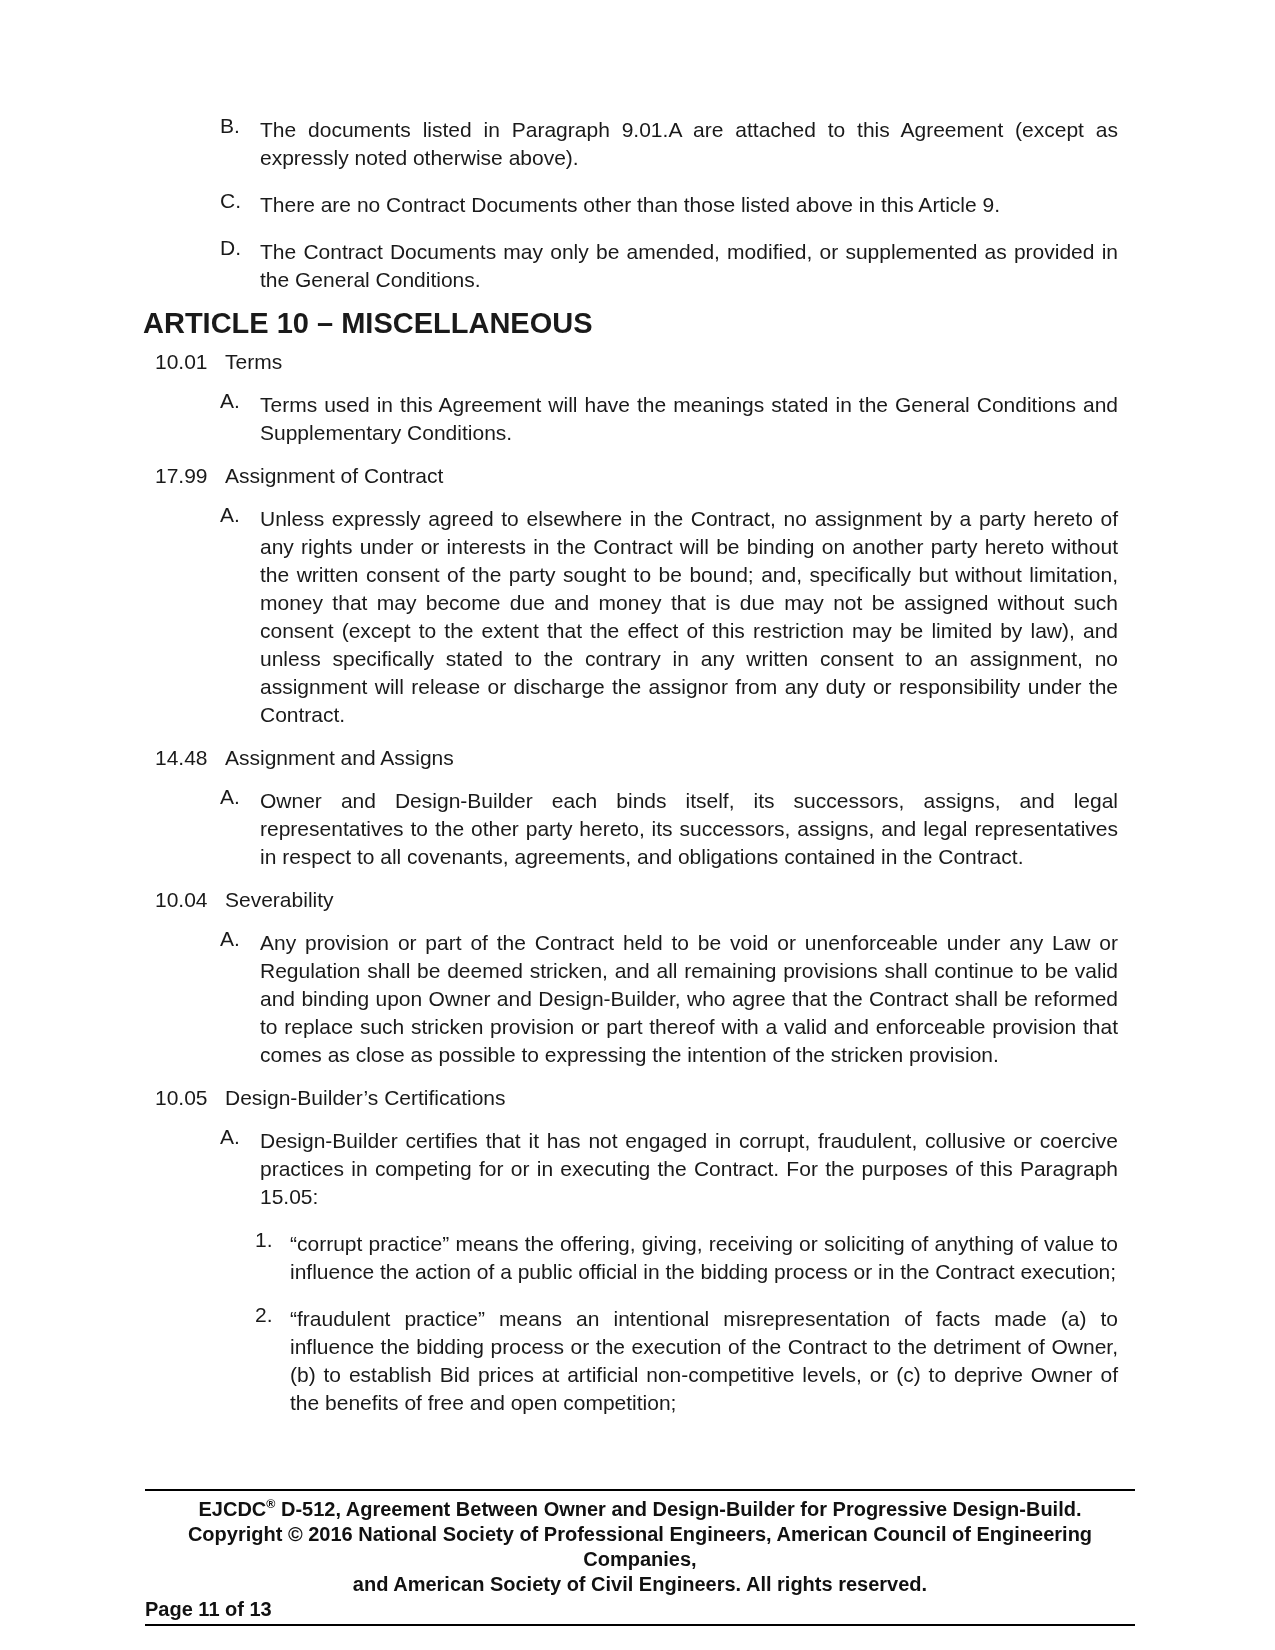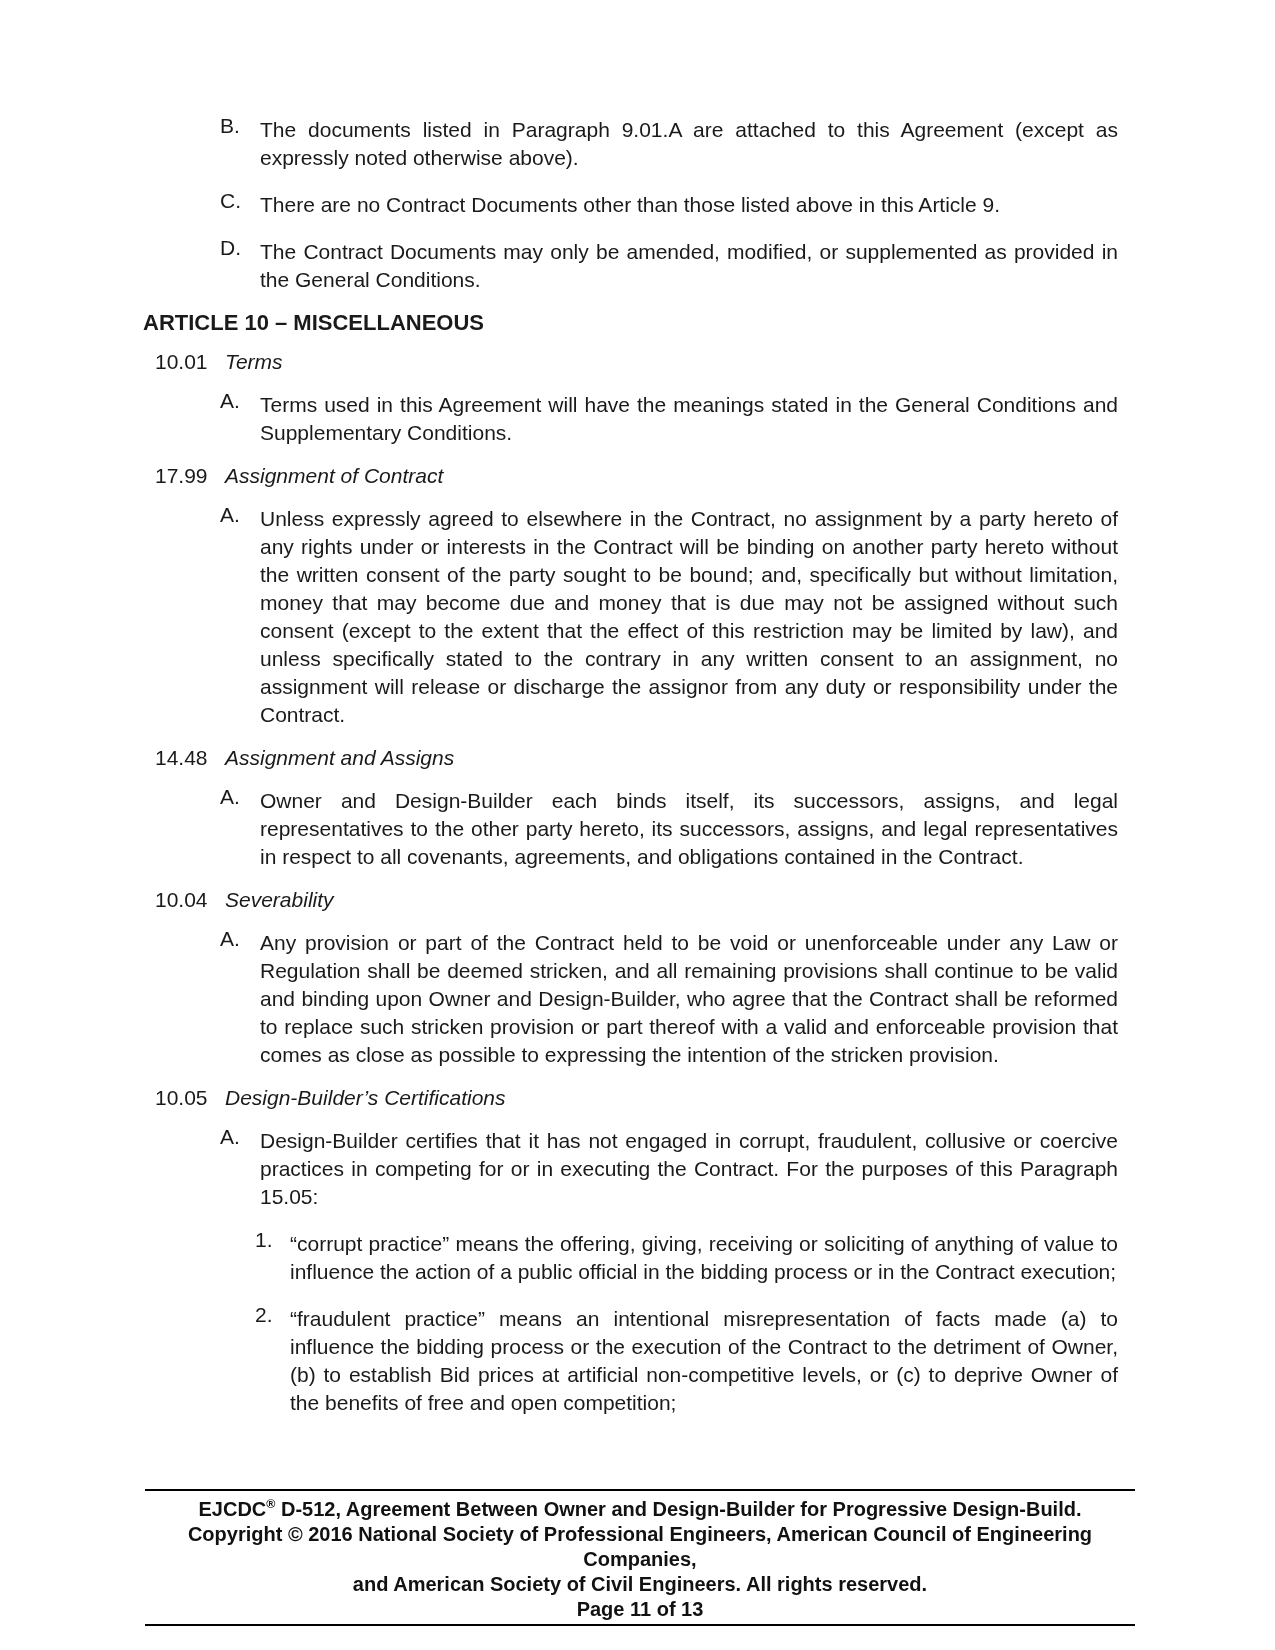--- a/index.html
+++ b/index.html
@@ -35,51 +35,50 @@
   .lvl-a .marker { width: 36px; }
   .lvl-n { padding-left: 112px; }
   .lvl-n .marker { width: 31px; }
   .txt {
     flex: 1;
     margin: 4px;
     text-align: justify;
     text-justify: inter-word;
   }
   .article-heading {
-    font-size: 22px;
+    font-size: 29px;
     font-weight: bold;
     margin: 0 0 11px 0;
     line-height: 28px;
   }
   .sec {
     display: flex;
     margin: 0 0 11px 12px;
   }
   .sec-num {
     flex: 0 0 auto;
     width: 70px;
   }
   .sec-title {
-    font-style: italic;
   }
   .footer {
     position: absolute;
     left: 145px;
     top: 1489px;
     width: 990px;
     border-top: 2px solid #000;
     font-weight: bold;
     font-size: 20px;
     line-height: 25px;
     text-align: center;
     color: #111;
     padding-top: 6px;
   }
   .footer .page-num {
-    text-align: center;
+    text-align: left;
     line-height: 23px;
     margin-top: 1px;
   }
   .footer .bottom-rule {
     border-top: 2px solid #000;
     margin-top: 3px;
     height: 0;
   }
   sup.reg {
     font-size: 0.62em;

